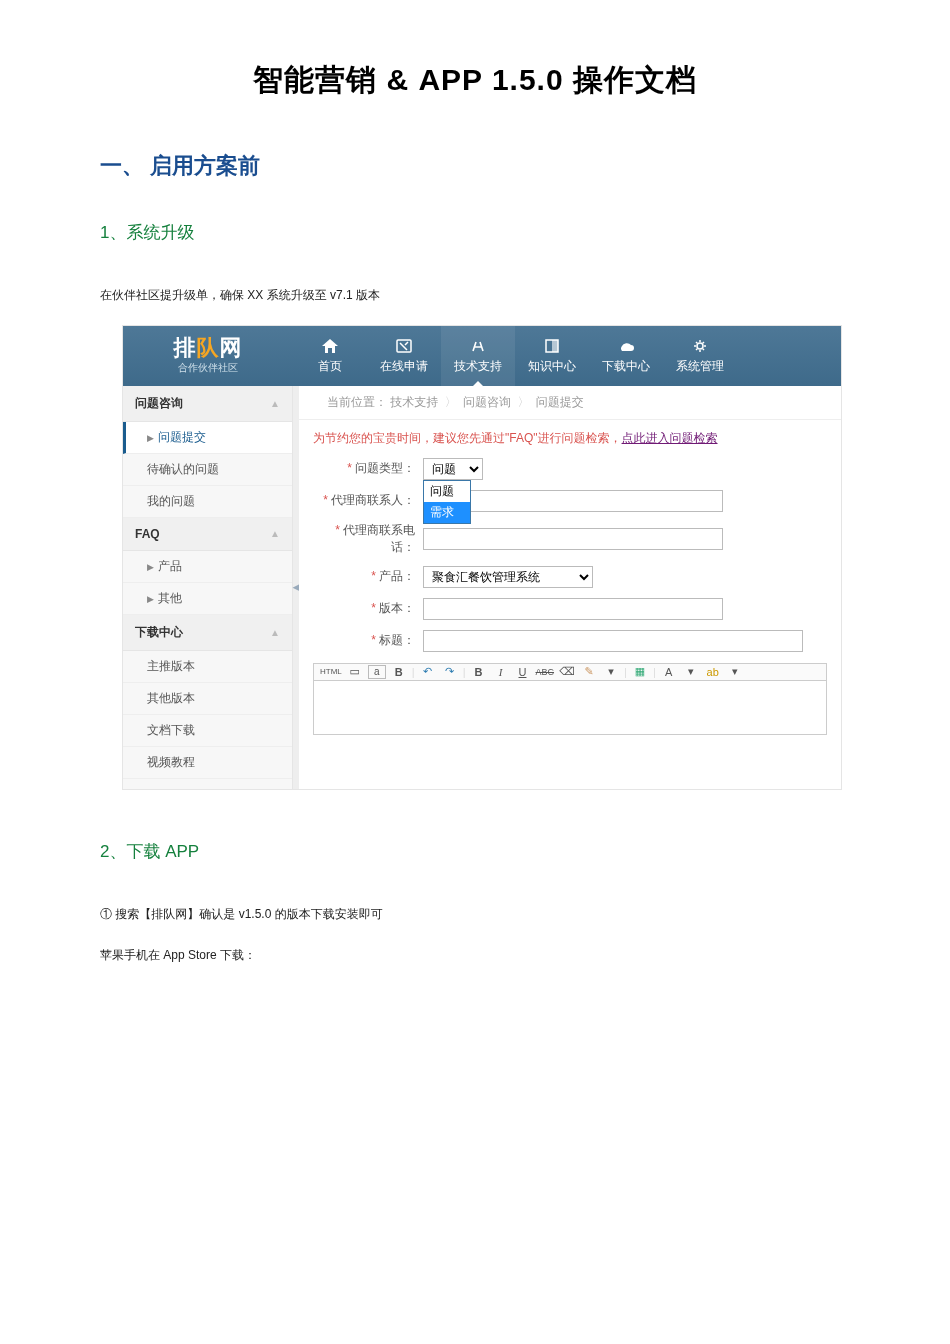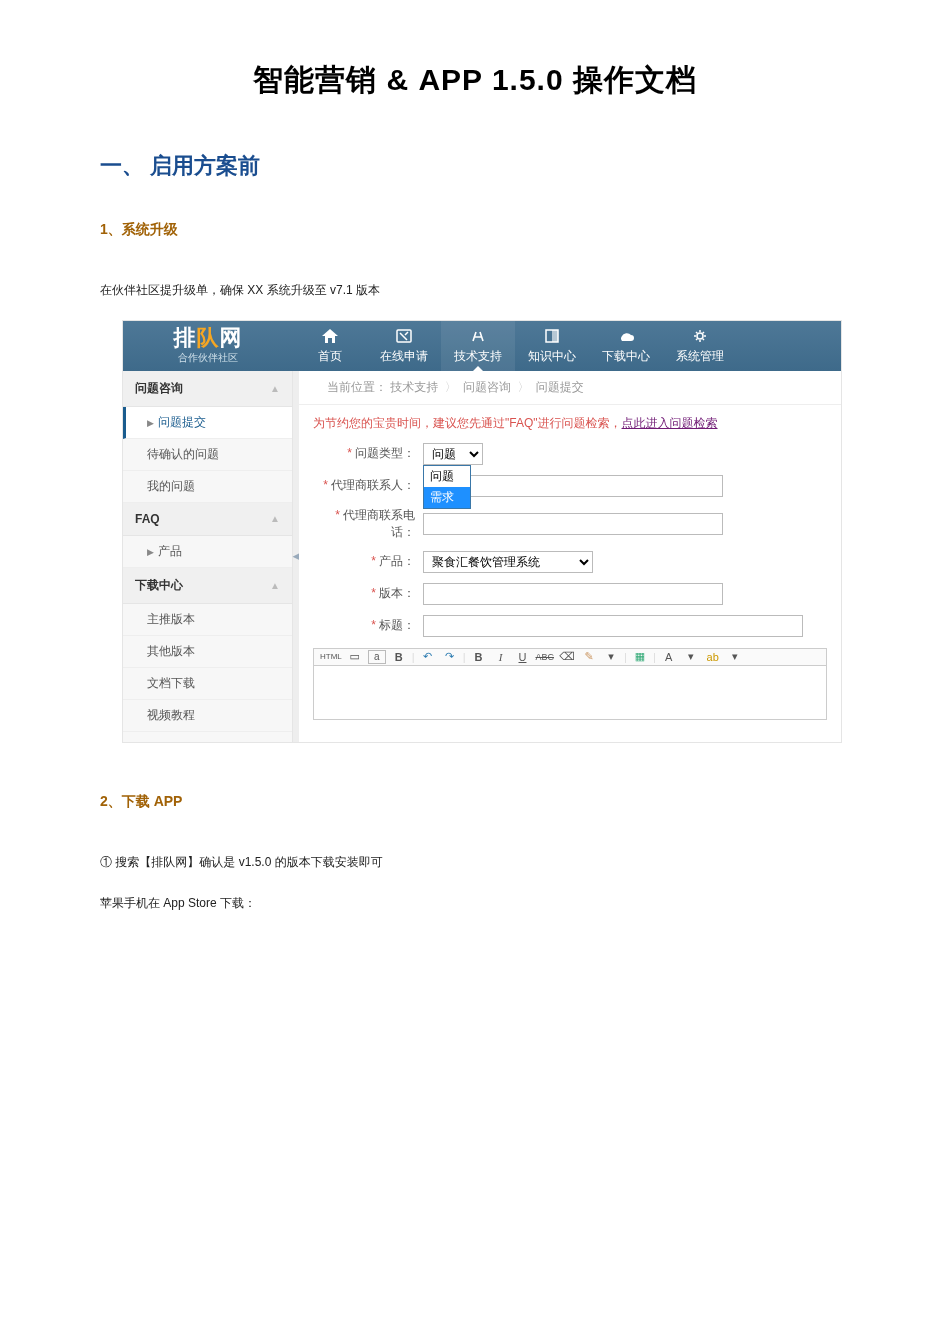--- a/index.html
+++ b/index.html
@@ -17,43 +17,43 @@
     margin-bottom: 50px;
     letter-spacing: 1px;
   }
   h2.sec {
     font-size: 22px;
     font-weight: bold;
     color: #1a4d8f;
     margin-bottom: 40px;
   }
   h3.sub {
-    font-size: 14px;
-    font-weight: bold;
-    color: #a16207;
+    font-size: 17px;
+    font-weight: normal;
+    color: #15803d;
     margin-bottom: 40px;
   }
   p.body-text {
     font-size: 12px;
     color: #222;
     margin-bottom: 18px;
     line-height: 1.9;
   }
 
   
   .screenshot {
     width: 720px;
     margin: 12px 0 50px 22px;
     background: #fff;
     border: 1px solid #e5e5e5;
     font-size: 12px;
   }
   
   .topbar {
-    height: 50px;
+    height: 60px;
     background: linear-gradient(to bottom, #4e7897 0%, #3e6a8a 100%);
     display: flex;
     align-items: stretch;
     color: #fff;
   }
   .brand {
     width: 170px;
     display: flex;
     flex-direction: column;
     align-items: center;
@@ -314,20 +314,21 @@
       </div>
       <div class="slink active"><span class="tri">▶</span><span>问题提交</span></div>
       <div class="slink">待确认的问题</div>
       <div class="slink">我的问题</div>
 
       <div class="sgroup-h">
         <span>FAQ</span>
         <span class="arr">▲</span>
       </div>
       <div class="slink"><span class="tri">▶</span><span>产品</span></div>
+      <div class="slink"><span class="tri">▶</span><span>其他</span></div>
 
       <div class="sgroup-h">
         <span>下载中心</span>
         <span class="arr">▲</span>
       </div>
       <div class="slink">主推版本</div>
       <div class="slink">其他版本</div>
       <div class="slink">文档下载</div>
       <div class="slink">视频教程</div>
     </div>

